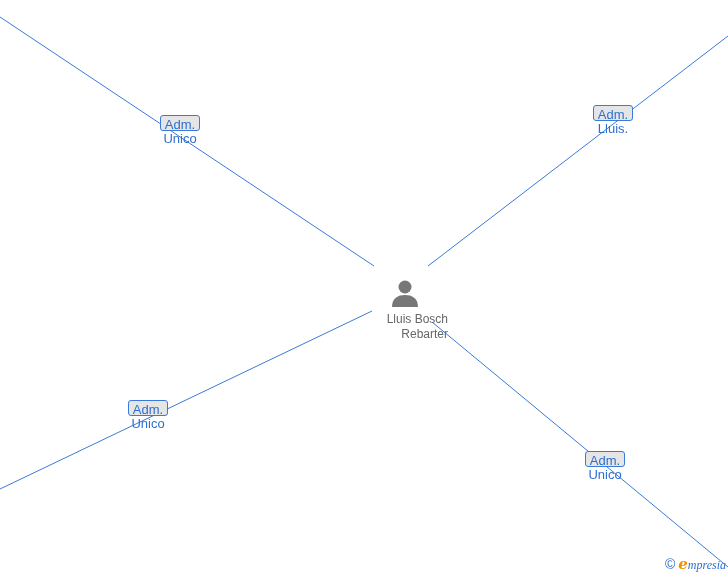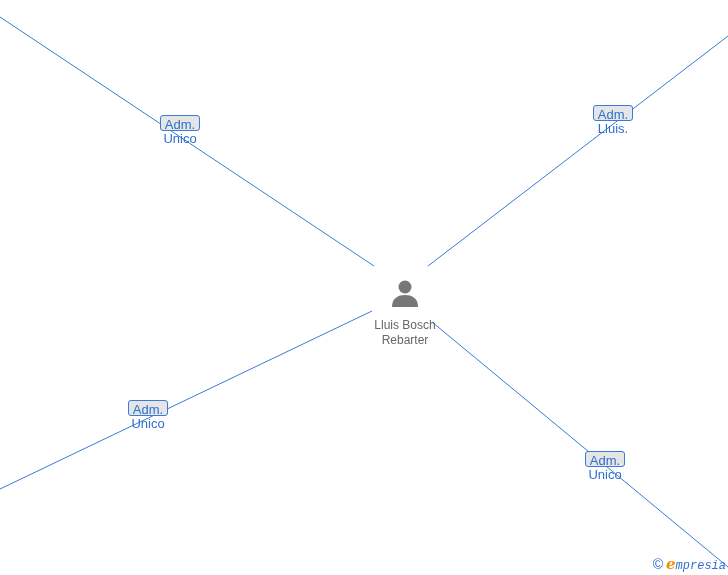--- a/index.html
+++ b/index.html
@@ -8,26 +8,26 @@
     .role {
       position: absolute; width: 40px; height: 16px;
       border: 1px solid #3a7ad9; border-radius: 3px; background: #e5e5e5;
       color: #2f6fcf; font-size: 13px; line-height: 14px;
       text-align: center; box-sizing: border-box; padding-top: 2px;
       cursor: pointer;
     }
     .role span { display: block; }
     .person { position: absolute; left: 362px; top: 278px; width: 86px; text-align: center; }
     .person-icon { display: block; margin: 0 auto; width: 30px; height: 30px; }
-    .person-name { font-size: 12px; color: #666; line-height: 15px; margin-top: 10px; }
+    .person-name { font-size: 12px; color: #666; line-height: 15px; margin-top: 4px; text-align: right; }
     .person-name span { display: block; }
     .footer { position: absolute; right: 2px; bottom: 2px; font-size: 13px; color: #2f6fcf; }
     .footer .c { color: #2f6fcf; font-size: 14px; margin-right: 3px; }
     .footer .e { color: #f29100; font-style: italic; font-weight: bold; font-family: "DejaVu Serif", serif; font-size: 15px; }
-    .footer .rest { font-style: italic; font-family: Liberation Mono, monospace; font-size: 12px; color: #2f6fcf; }
+    .footer .rest { font-style: italic; font-family: Liberation Serif, serif; font-size: 12px; color: #2f6fcf; }
   </style>
 </head>
 <body>
 
 <svg id="edges" viewBox="0 0 728 575">
   <g stroke="#3a7ad9" stroke-width="1" fill="none">
     <line x1="0" y1="17" x2="374" y2="266"></line>
     <line x1="728" y1="36" x2="428" y2="266"></line>
     <line x1="0" y1="489" x2="372" y2="311"></line>
     <line x1="728" y1="567" x2="432" y2="322"></line>

